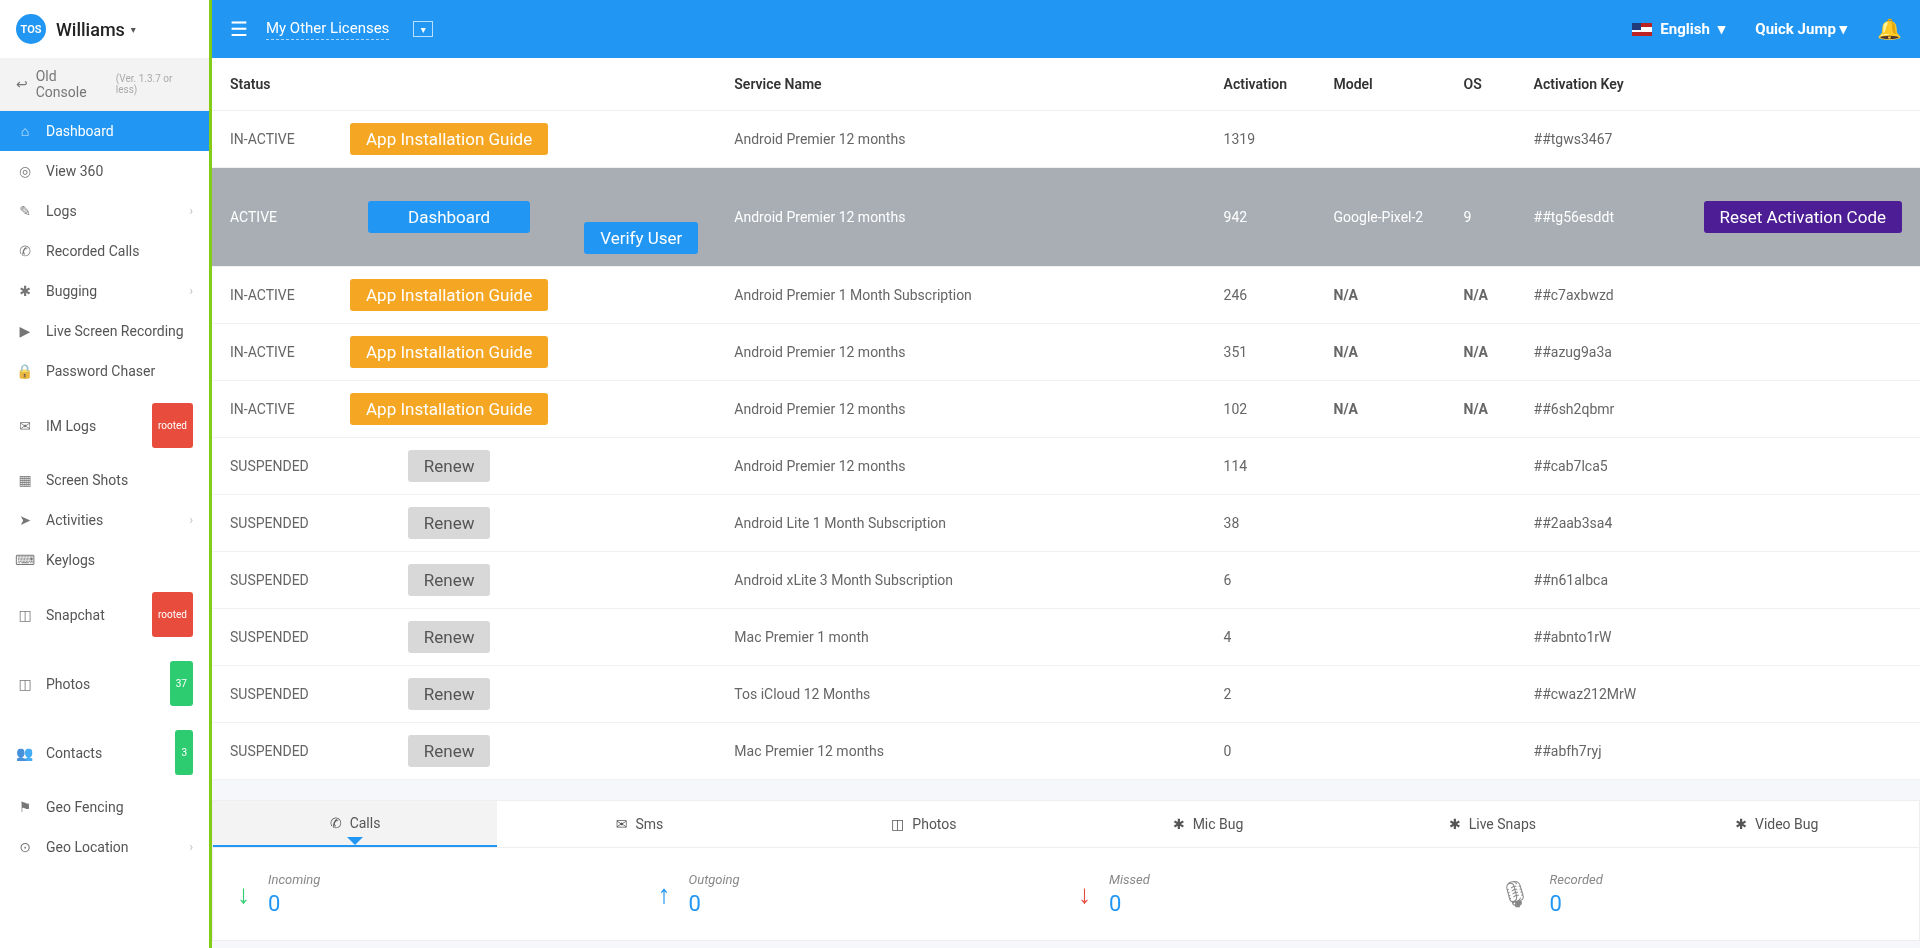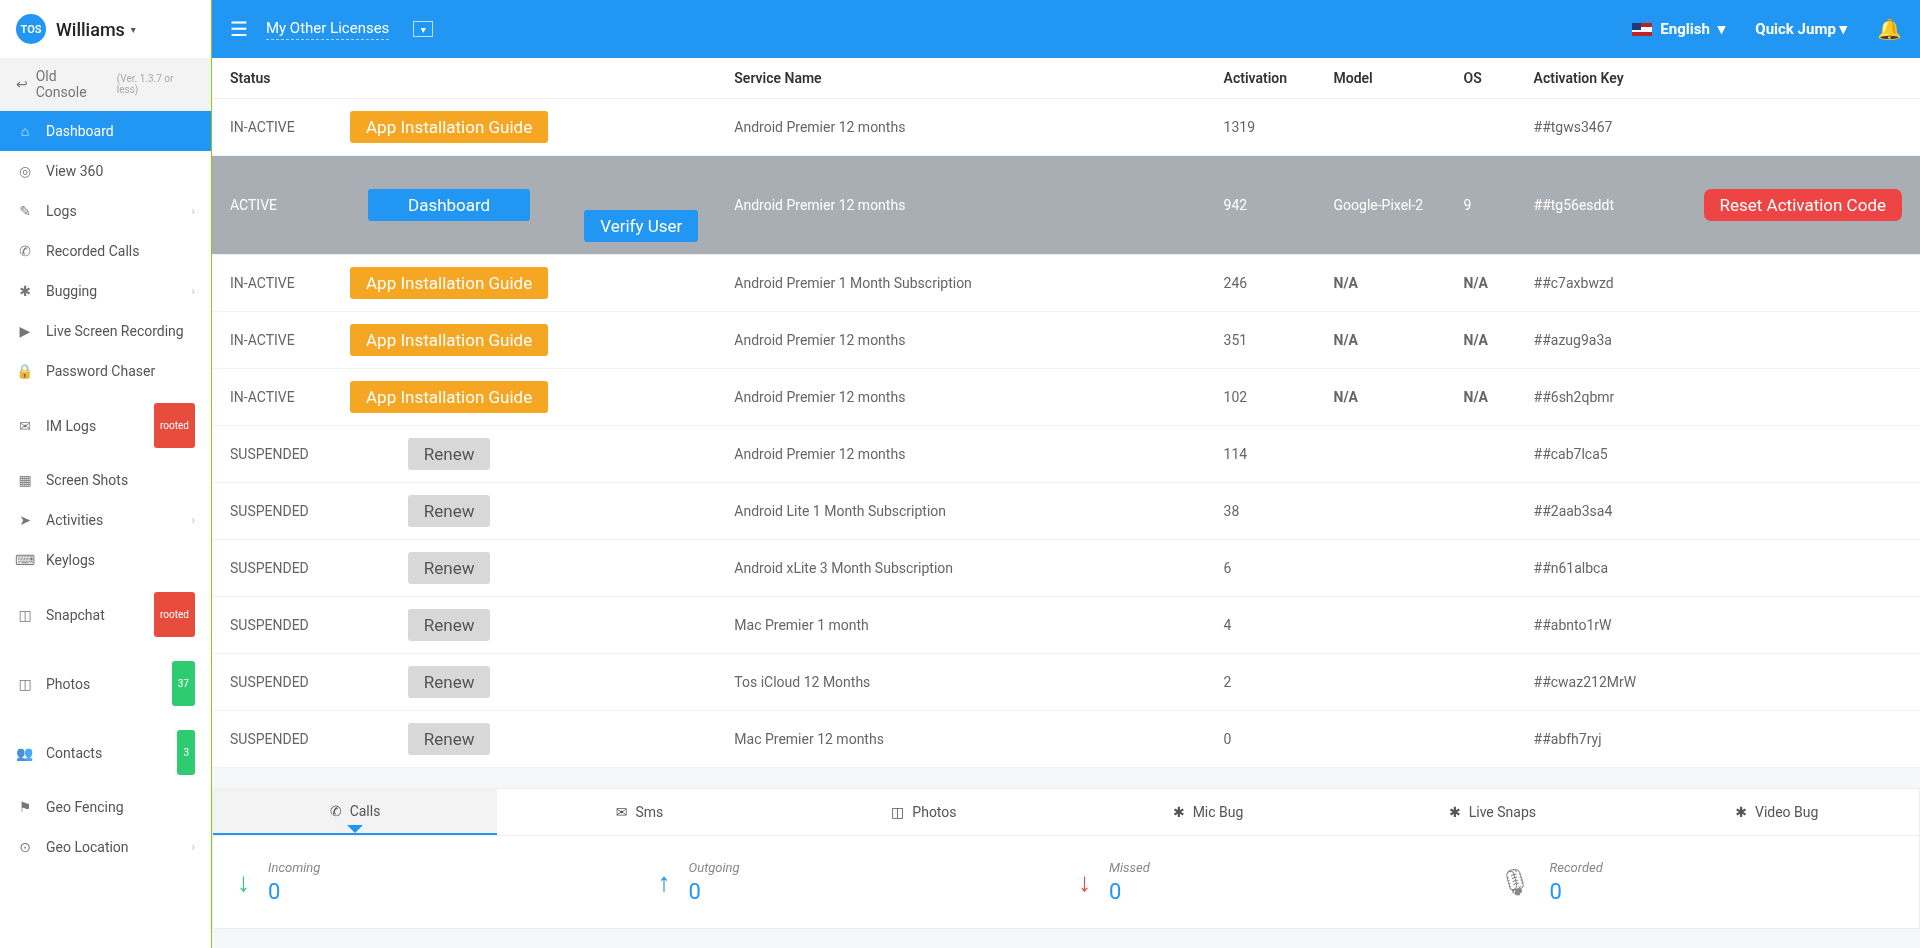--- a/index.html
+++ b/index.html
@@ -1,18 +1,18 @@
 <!DOCTYPE html>
 <html><head>
 <meta charset="utf-8">
 <style>
 * { box-sizing: border-box; margin: 0; padding: 0; font-family: -apple-system, BlinkMacSystemFont, "Segoe UI", Roboto, Helvetica, Arial, sans-serif; }
 body { background: #f5f7fa; color: #333; font-size: 14px; overflow: hidden; }
 .app { display: flex; height: 948px; width: 1920px; }
-.sidebar { width: 212px; background: #fff; border-right: 1px solid #84cc16; display: flex; flex-direction: column; }
+.sidebar { width: 212px; background: #fff; border-right: 3px solid #84cc16; display: flex; flex-direction: column; }
 .brand { display: flex; align-items: center; padding: 14px 16px; gap: 10px; }
 .brand-badge { width: 30px; height: 30px; border-radius: 50%; background: #2196f3; color: #fff; font-size: 11px; display: flex; align-items: center; justify-content: center; font-weight: 600; }
 .brand-name { font-size: 18px; color: #222; font-weight: 500; }
 .brand-caret { font-size: 10px; color: #555; margin-left: -4px; }
 .old-console { display: flex; align-items: center; gap: 8px; padding: 10px 16px; background: #f3f3f3; color: #777; border-bottom: 1px solid #eee; cursor: pointer; }
 .old-console .ver { font-size: 10px; color: #aaa; }
 .nav { flex: 1; overflow: auto; }
 .nav-item { display: flex; align-items: center; gap: 12px; padding: 12px 16px; color: #555; cursor: pointer; position: relative; font-size: 14px; }
 .nav-item.active { background: #2196f3; color: #fff; }
 .nav-item .chev { margin-left: auto; font-size: 12px; color: #bbb; }
@@ -28,29 +28,29 @@
 .title-caret { width: 20px; height: 16px; border: 1px solid rgba(255,255,255,.7); display: inline-flex; align-items: center; justify-content: center; font-size: 10px; margin-left: 6px; cursor: pointer; }
 .top-right { margin-left: auto; display: flex; align-items: center; gap: 30px; font-weight: bold; }
 .lang { display: flex; align-items: center; gap: 8px; cursor: pointer; font-size: 15px; }
 .flag { width: 20px; height: 13px; background: linear-gradient(to bottom, #b22 0 33%, #fff 33% 66%, #b22 66%); position: relative; }
 .flag::before { content:""; position:absolute; left:0; top:0; width:9px; height:7px; background:#223a7a; }
 .qj { cursor: pointer; font-size: 15px; }
 .bell { font-size: 20px; cursor: pointer; }
 
 .content { padding: 0; overflow: auto; }
 .license-table { width: calc(100% - 0px); background: #fff; border-collapse: collapse; }
-.license-table th { text-align: left; padding: 12px 18px; font-weight: 600; color: #333; font-size: 14px; border-bottom: 1px solid #eee; }
+.license-table th { text-align: left; padding: 18px 18px; font-weight: 600; color: #333; font-size: 14px; border-bottom: 1px solid #eee; }
 .license-table td { padding: 12px 18px; color: #666; border-bottom: 1px solid #f2f2f2; font-size: 14px; }
 .license-table tr.row-active td { background: #a9aeb5; color: #fff; }
 .license-table tr.row-active td .key { color: #fff; }
 .btn { display: inline-block; padding: 6px 16px; border-radius: 3px; font-size: 17px; color: #fff; cursor: pointer; border: none; white-space: nowrap; }
 .btn-orange { background: #f5a623; }
 .btn-blue { background: #2196f3; margin-top: 42px; }
 .btn-gray { background: #d8d8d8; color: #555; }
-.btn-red { background: #ef4444; border-radius: 7px; }
+.btn-red { background: #4c1d95; }
 .btn-blue-wide { background: #2196f3; padding: 6px 40px; }
 .key { color: #666; }
 
 .tabs-panel { margin-top: 20px; background: #fff; border: 1px solid #eee; }
 .tabs-row { display: flex; border-bottom: 1px solid #eee; }
 .tab { flex: 1; text-align: center; padding: 14px 0; color: #555; cursor: pointer; display: flex; align-items: center; justify-content: center; gap: 8px; position: relative; }
 .tab.active { background: #f3f3f3; }
 .tab.active::after { content:""; position:absolute; bottom:-8px; left:50%; transform:translateX(-50%); border:8px solid transparent; border-top-color:#2196f3; }
 .tab.active { border-bottom: 2px solid #2196f3; }
 .stats-row { display: flex; padding: 24px; gap: 24px; background: #fff; }

